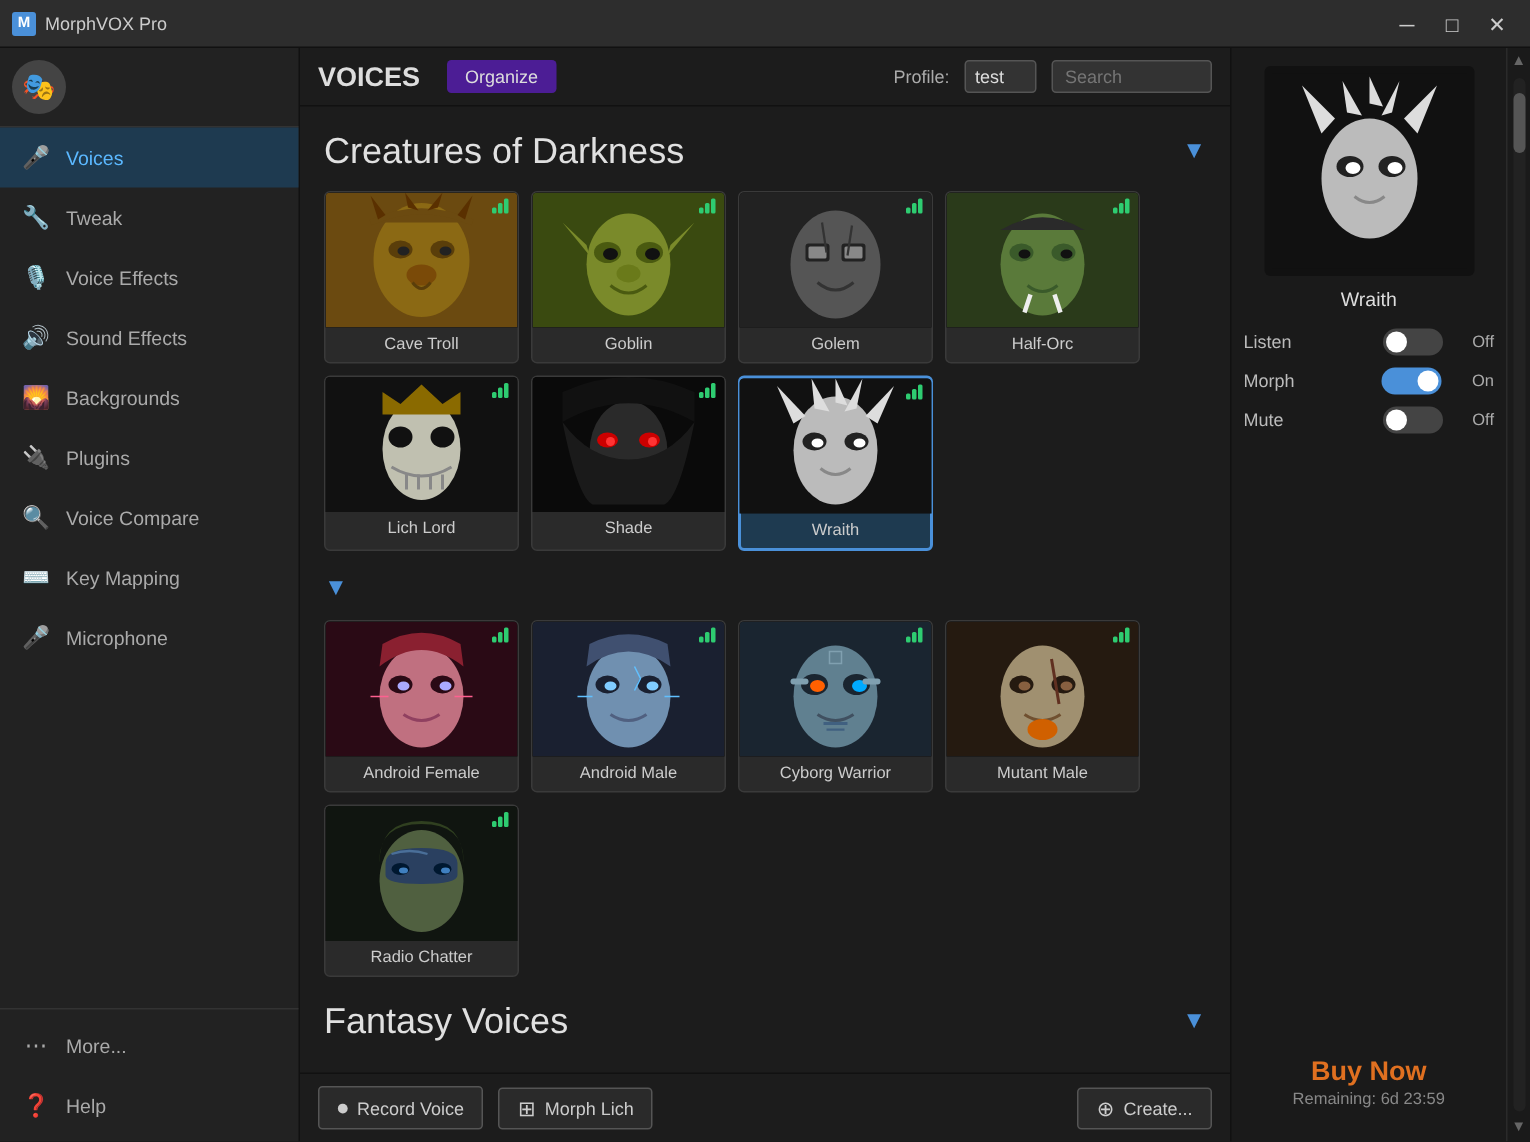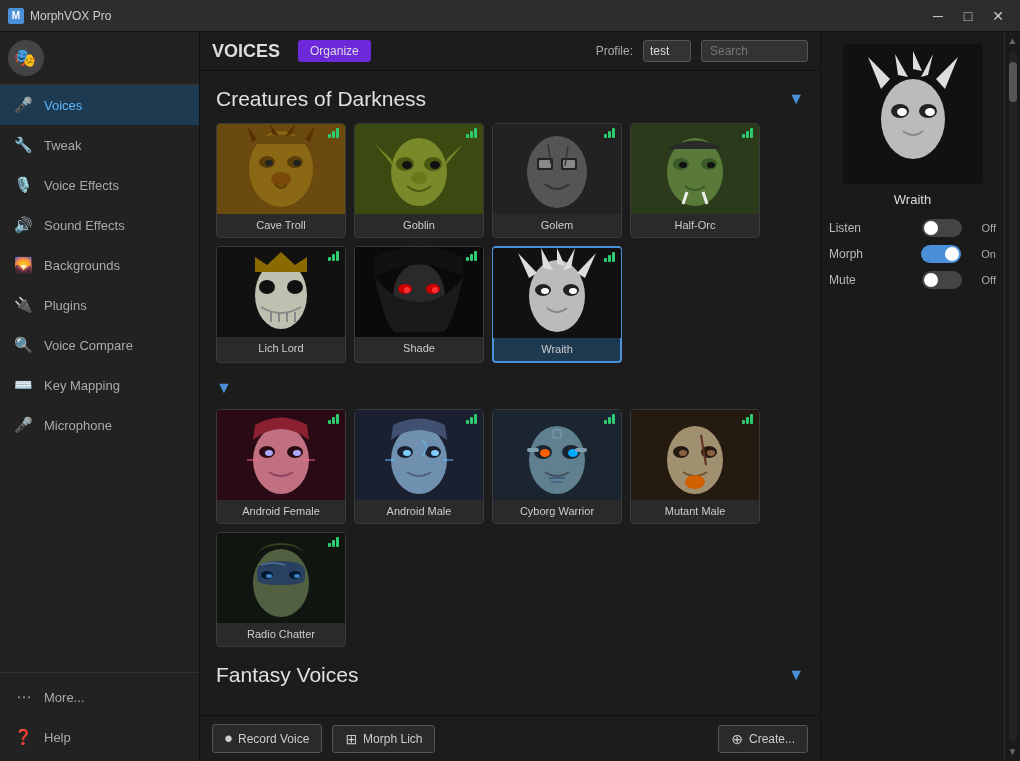--- a/index.html
+++ b/index.html
@@ -130,21 +130,21 @@
       gap: 10px;
       flex-shrink: 0;
     }
     .toolbar-title {
       font-size: 18px;
       font-weight: bold;
       color: #ddd;
       margin-right: 8px;
     }
     .toolbar-btn {
-      background: #6d28d9;
+      background: #4c1d95;
       border: none;
       color: #ddd;
       padding: 4px 12px;
       font-size: 12px;
       border-radius: 3px;
       cursor: pointer;
     }
     .profile-label {
       margin-left: auto;
       font-size: 12px;
@@ -183,21 +183,21 @@
     .voice-grid-wrapper::-webkit-scrollbar-thumb { background: #444; border-radius: 3px; }
 
     .section-header {
       display: flex;
       align-items: center;
       justify-content: space-between;
       margin-bottom: 12px;
       margin-top: 6px;
     }
     .section-title {
-      font-size: 21px;
+      font-size: 24px;
       color: #e0e0e0;
       font-weight: normal;
     }
     .collapse-icon {
       color: #4a90d9;
       font-size: 16px;
       cursor: pointer;
     }
 
     .voice-grid {
@@ -887,20 +887,24 @@
         <div class="toggle-switch">
           <div class="toggle">
             <div class="toggle-knob"></div>
           </div>
           <span class="toggle-state">Off</span>
         </div>
       </div>
 
       <div style="flex:1"></div>
 
+      <div class="buy-now-section">
+        <a class="buy-now-btn">Buy Now</a>
+        <div class="remaining-text">Remaining: 6d 23:59</div>
+      </div>
     </div>
 
     <div class="right-slider-bar">
       <span class="scroll-arrow">▲</span>
       <div class="scroll-track-v">
         <div class="scroll-thumb-v"></div>
       </div>
       <span class="scroll-arrow">▼</span>
     </div>
   </div>

